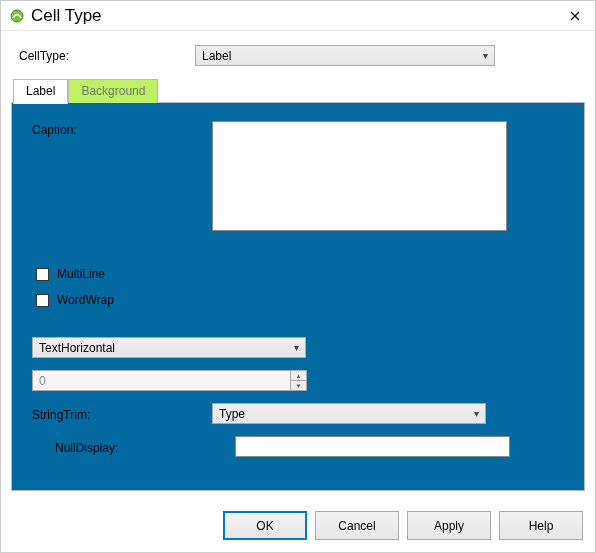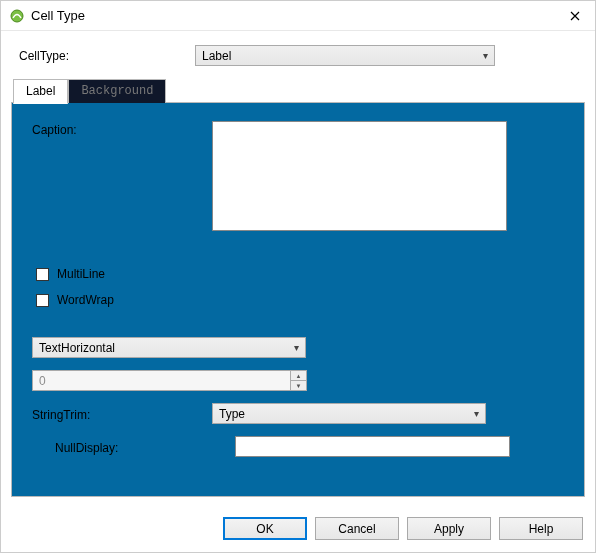--- a/index.html
+++ b/index.html
@@ -26,21 +26,21 @@
     padding: 0 8px;
     border-bottom: 1px solid #e8e8e8;
     flex-shrink: 0;
   }
   .titlebar .app-icon {
     width: 16px; height: 16px;
     margin-right: 6px;
     display: inline-flex;
     align-items: center; justify-content: center;
   }
-  .titlebar .title-text { font-size: 13px; color: #000; }
+  .titlebar .title-text { font-size: 17px; color: #000; }
   .titlebar .spacer { flex: 1; }
   .titlebar .close-btn {
     width: 40px; height: 30px;
     display: flex; align-items: center; justify-content: center;
     font-size: 14px;
     cursor: pointer;
     margin-right: -8px;
   }
 
   .content {
@@ -83,21 +83,21 @@
   .tab {
     border: 1px solid #b9b9b9;
     border-bottom: none;
     padding: 4px 12px 5px 12px;
     background: #fff;
     color: #555;
     cursor: pointer;
     font-size: 12px;
     position: relative;
   }
-  .tab.inactive { background: #0f172a; color:#777;font-family:Liberation Mono, monospace; }
+  .tab.inactive { background: #bef264; color:#777; }
   .tab.active {
     background: #fff;
     color: #000;
     border-bottom: 1px solid #fff;
     top: 1px;
   }
 
   .tabpanel {
     border: 1px solid #b9b9b9;
     flex: 1;
@@ -184,21 +184,21 @@
 
   .button-bar {
     display: flex;
     justify-content: flex-end;
     gap: 8px;
     padding: 10px 12px 12px 0;
     flex-shrink: 0;
   }
   .btn {
     width: 84px;
-    height: 23px;
+    height: 29px;
     border: 1px solid #a9a9a9;
     background: linear-gradient(#f3f3f3,#e7e7e7);
     display: flex;
     align-items: center;
     justify-content: center;
     cursor: pointer;
     font-size: 12px;
   }
   .btn.default { border: 2px solid #0078d7; }
 

